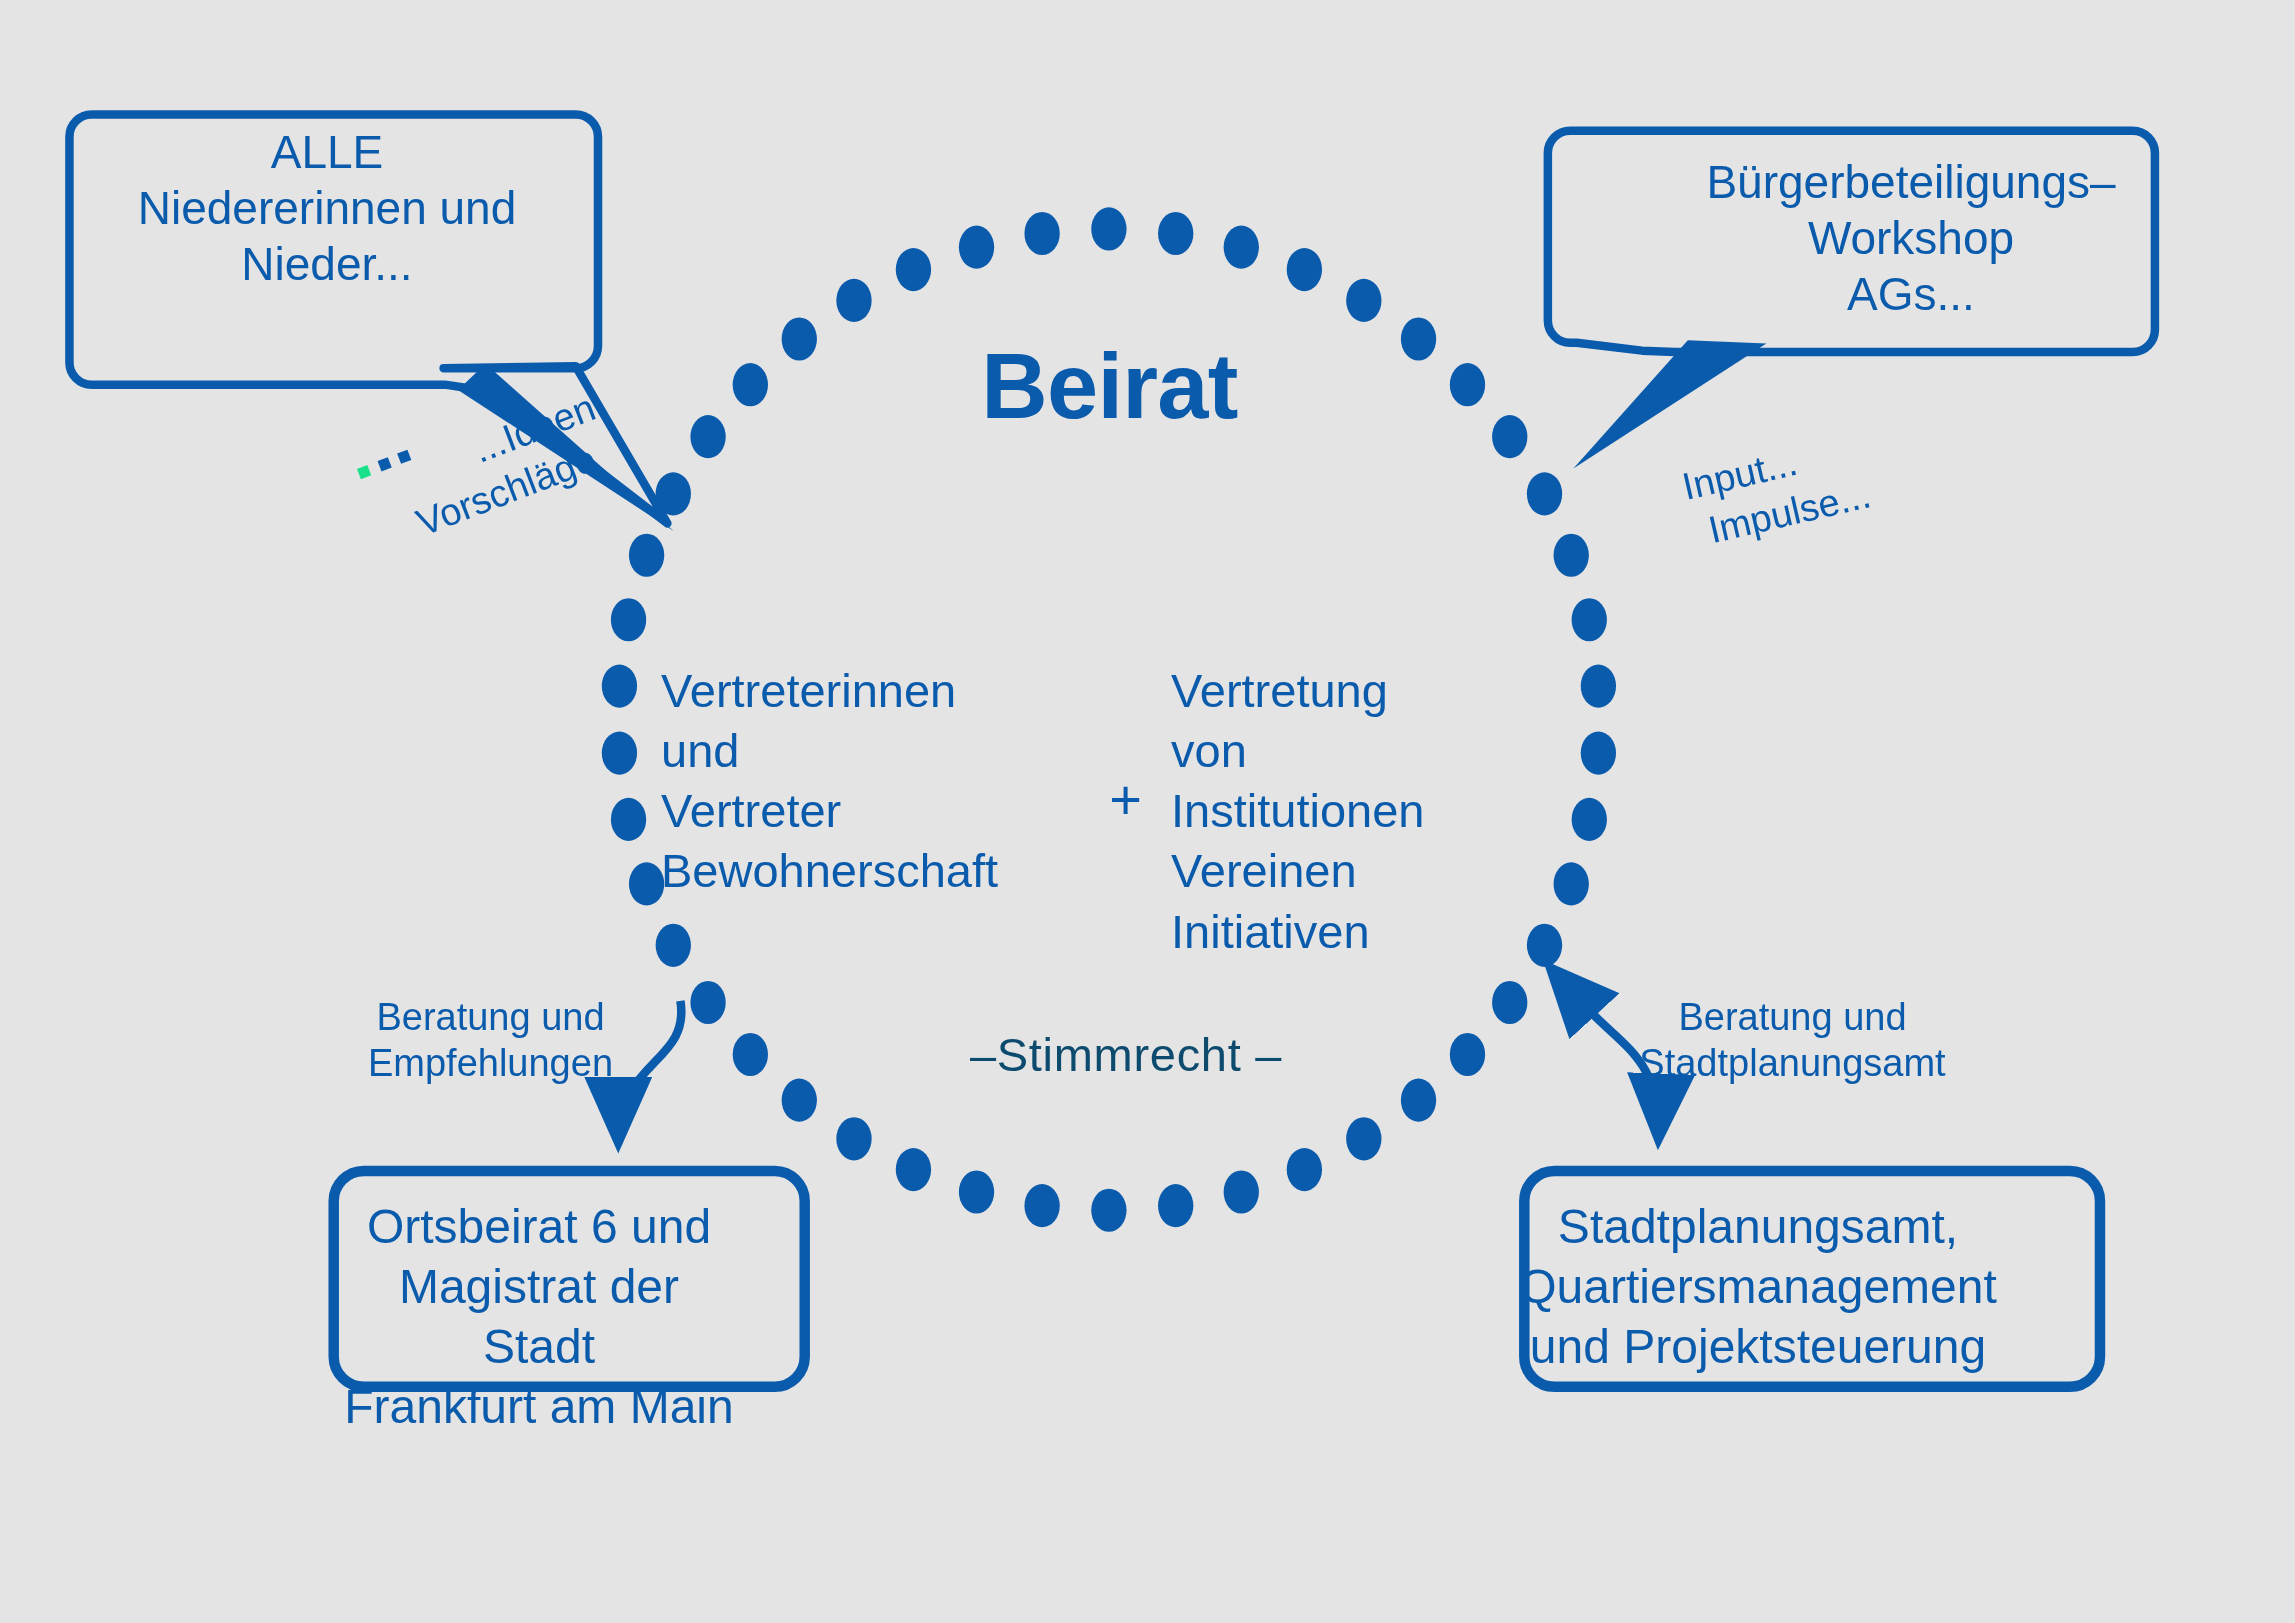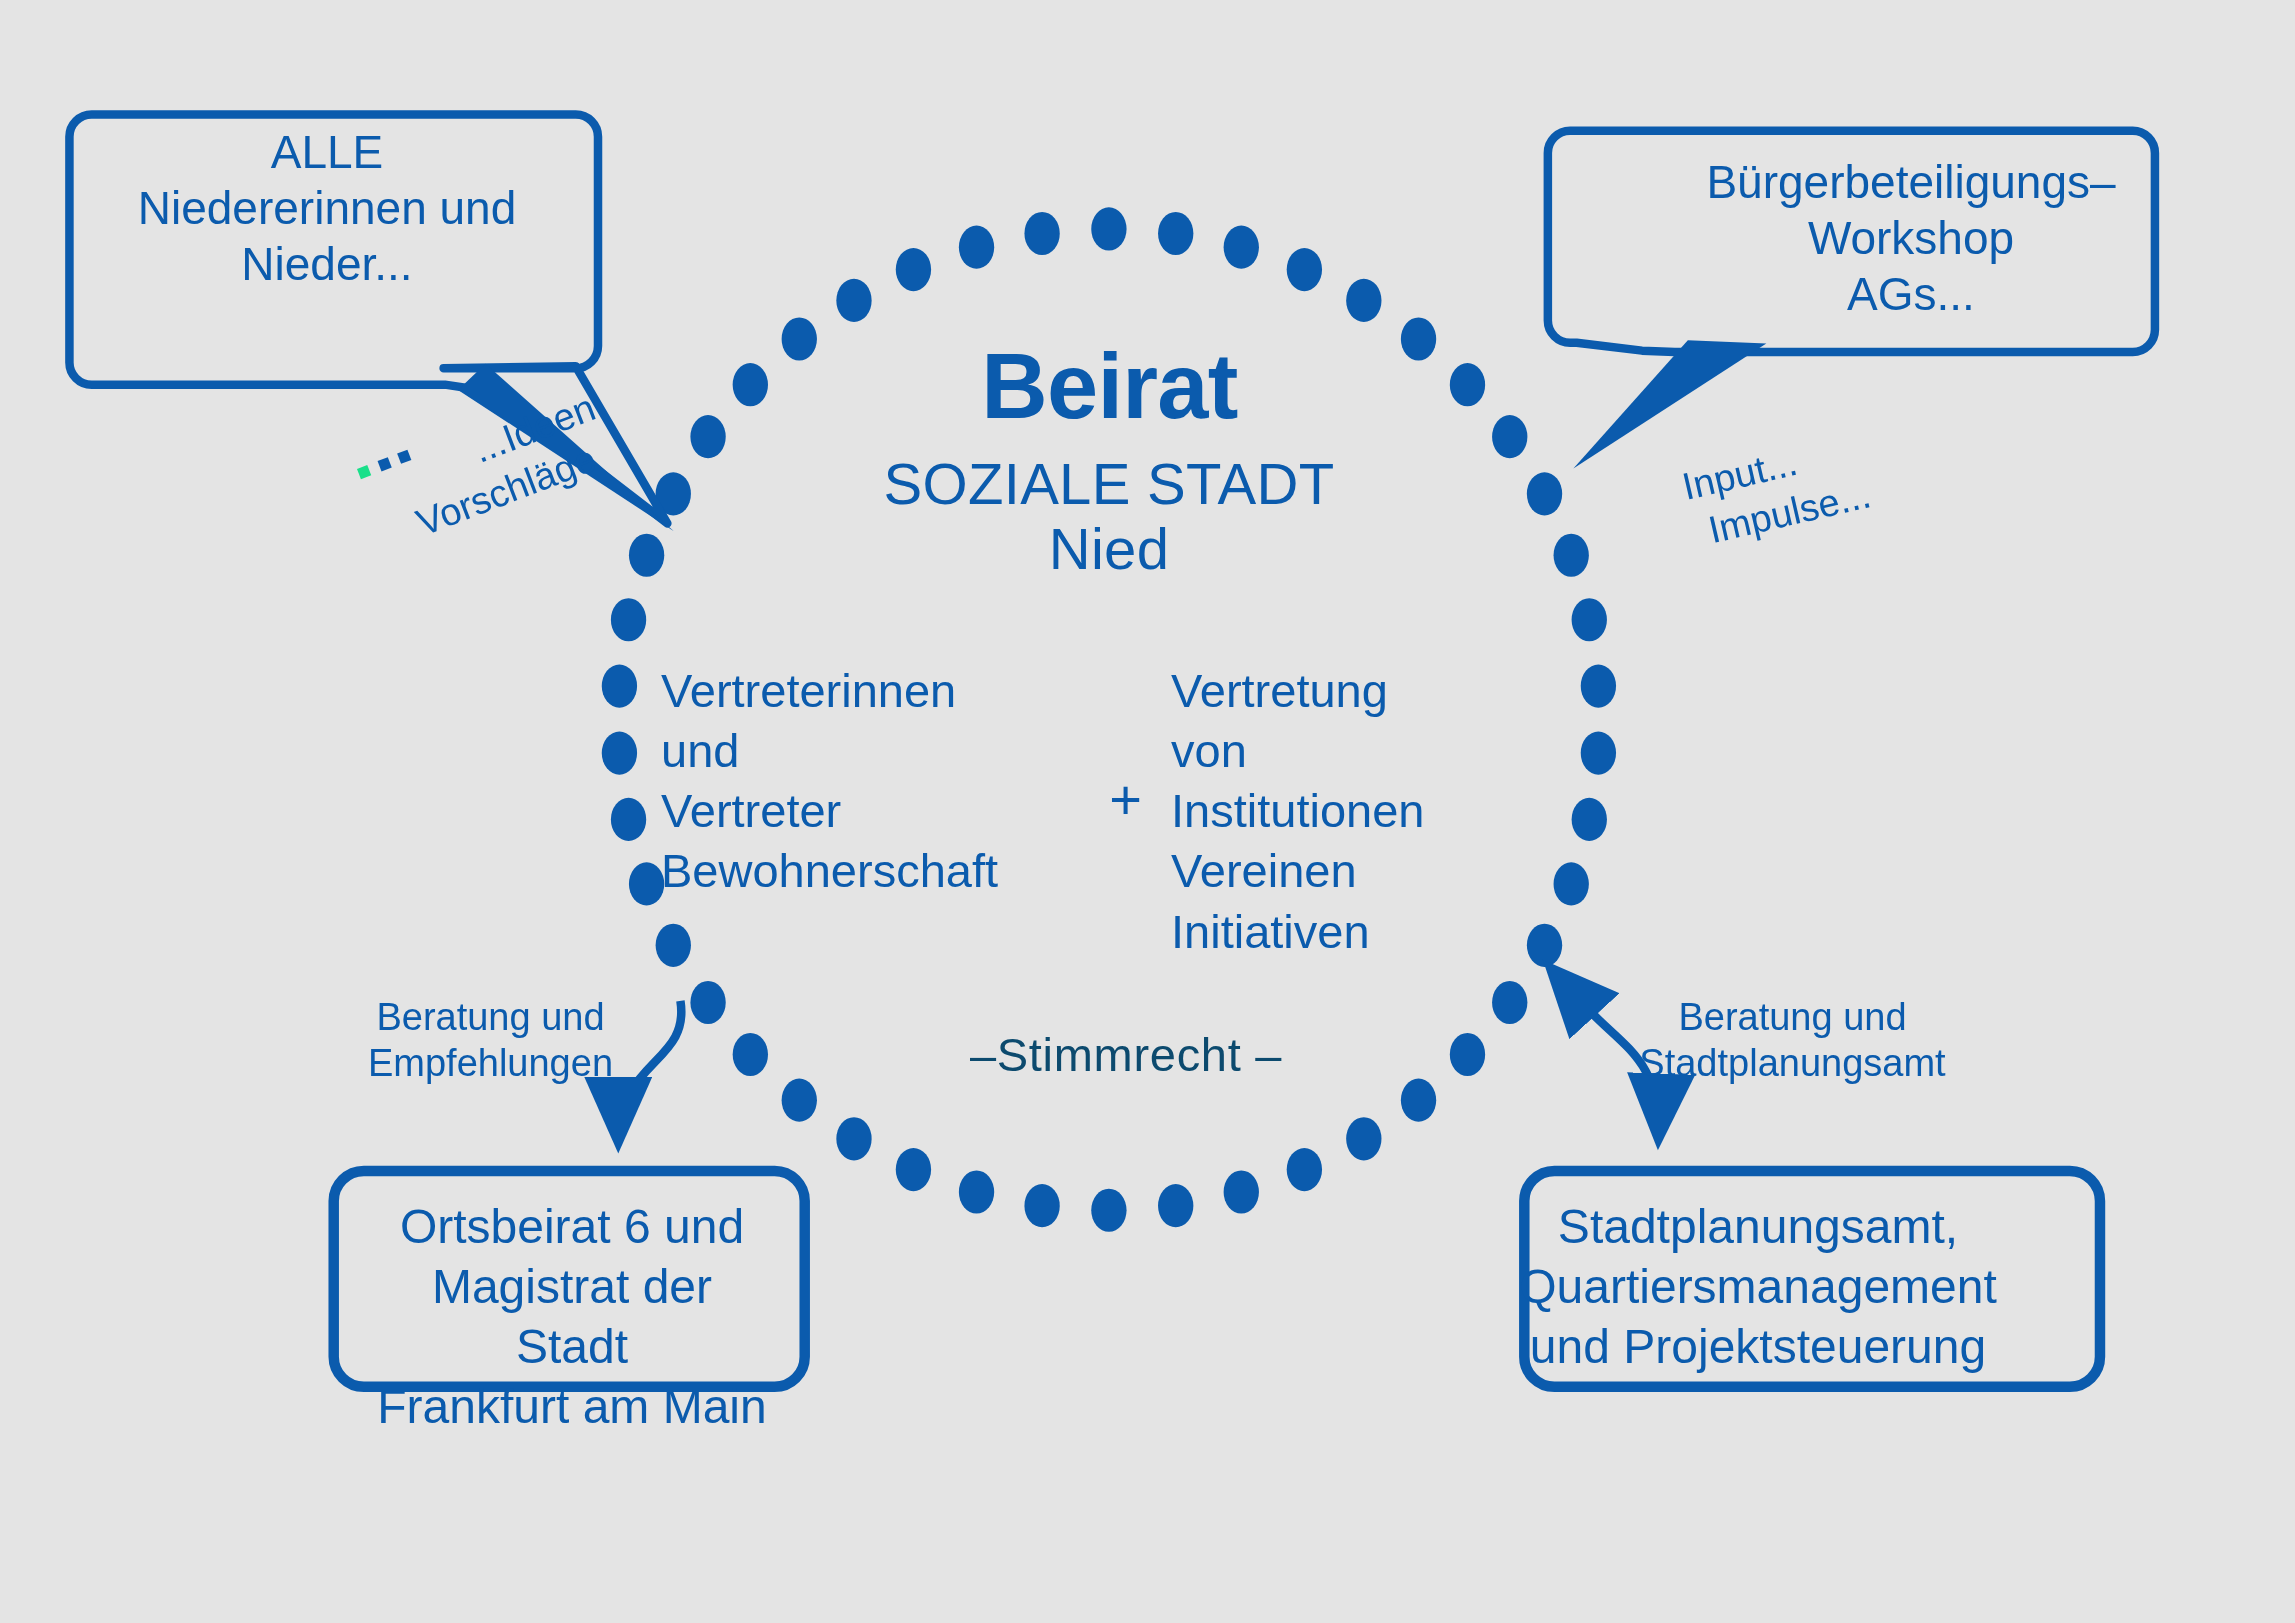--- a/index.html
+++ b/index.html
@@ -37,21 +37,21 @@
     position:absolute;left:910px;top:1031px;width:432px;
     text-align:center;color:#0c4a6e;font-size:47px;line-height:1;
     letter-spacing:0.7px;
   }
 
   .bubble-box-text{font-size:46px;line-height:1.22;}
   #bubble-tl{left:98px;top:124px;width:458px;}
   #bubble-tr{left:1682px;top:154px;width:458px;}
 
   .endbox-text{position:absolute;color:#0B5BAD;text-align:center;font-size:48px;line-height:1.25;}
-  #box-bl-text{left:340px;top:1197px;width:398px;margin-left:33px;}
+  #box-bl-text{left:340px;top:1197px;width:398px;}
   #box-br-text{left:1470px;top:1197px;width:576px;}
 
   .ann{position:absolute;color:#0B5BAD;text-align:center;font-size:38px;line-height:1.2;}
   #ann-bl{left:353px;top:995px;width:275px;}
   #ann-br{left:1629px;top:995px;width:327px;}
 
   .rot{position:absolute;color:#0B5BAD;font-size:38px;line-height:1.25;white-space:nowrap;}
   #rot-left{left:393px;top:458px;transform:rotate(-21deg);transform-origin:0 0;text-align:left;}
   #rot-left .l1{padding-left:79px;display:block;}
   #rot-left .l2{display:block;}
@@ -173,24 +173,20 @@
     <span class="l1">...Ideen</span>
     <span class="l2">Vorschläge</span>
   </div>
 
   <div class="rot" id="rot-right">
     <span class="l1">Input...</span>
     <span class="l2">Impulse...</span>
   </div>
 
   <div class="txt" id="title-main">Beirat</div>
-  <div class="txt" id="title-sub">
-    <div>SOZIALE STADT</div>
-    <div>Nied</div>
-  </div>
 
   <div class="col" id="col-left">
     <div>Vertreterinnen</div>
     <div>und</div>
     <div>Vertreter</div>
     <div>Bewohnerschaft</div>
   </div>
 
   <div id="plus-sign">+</div>
 

